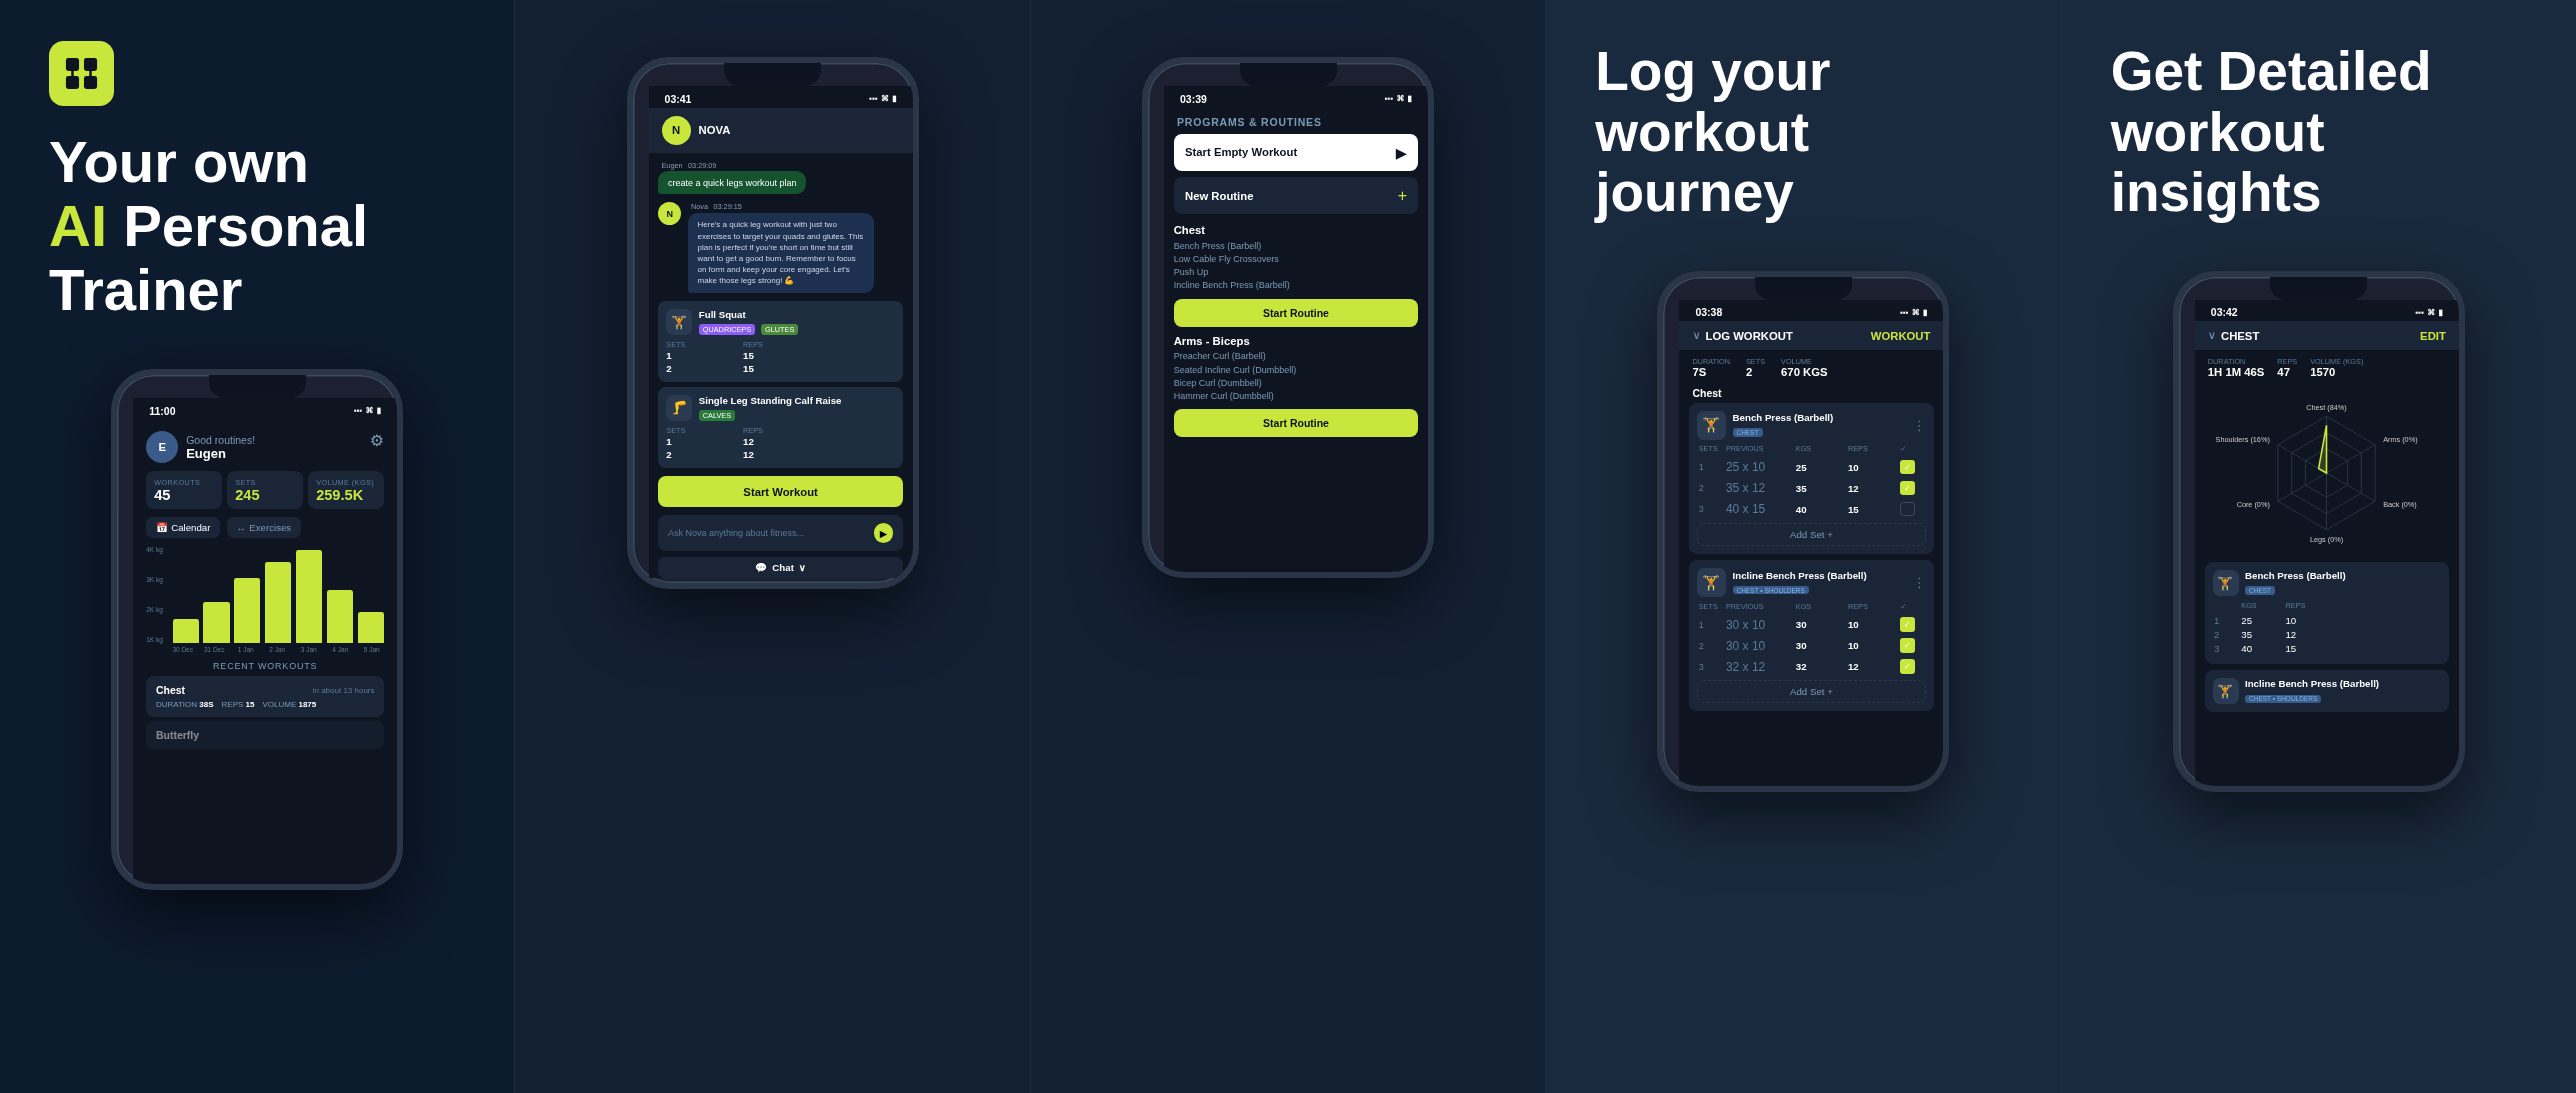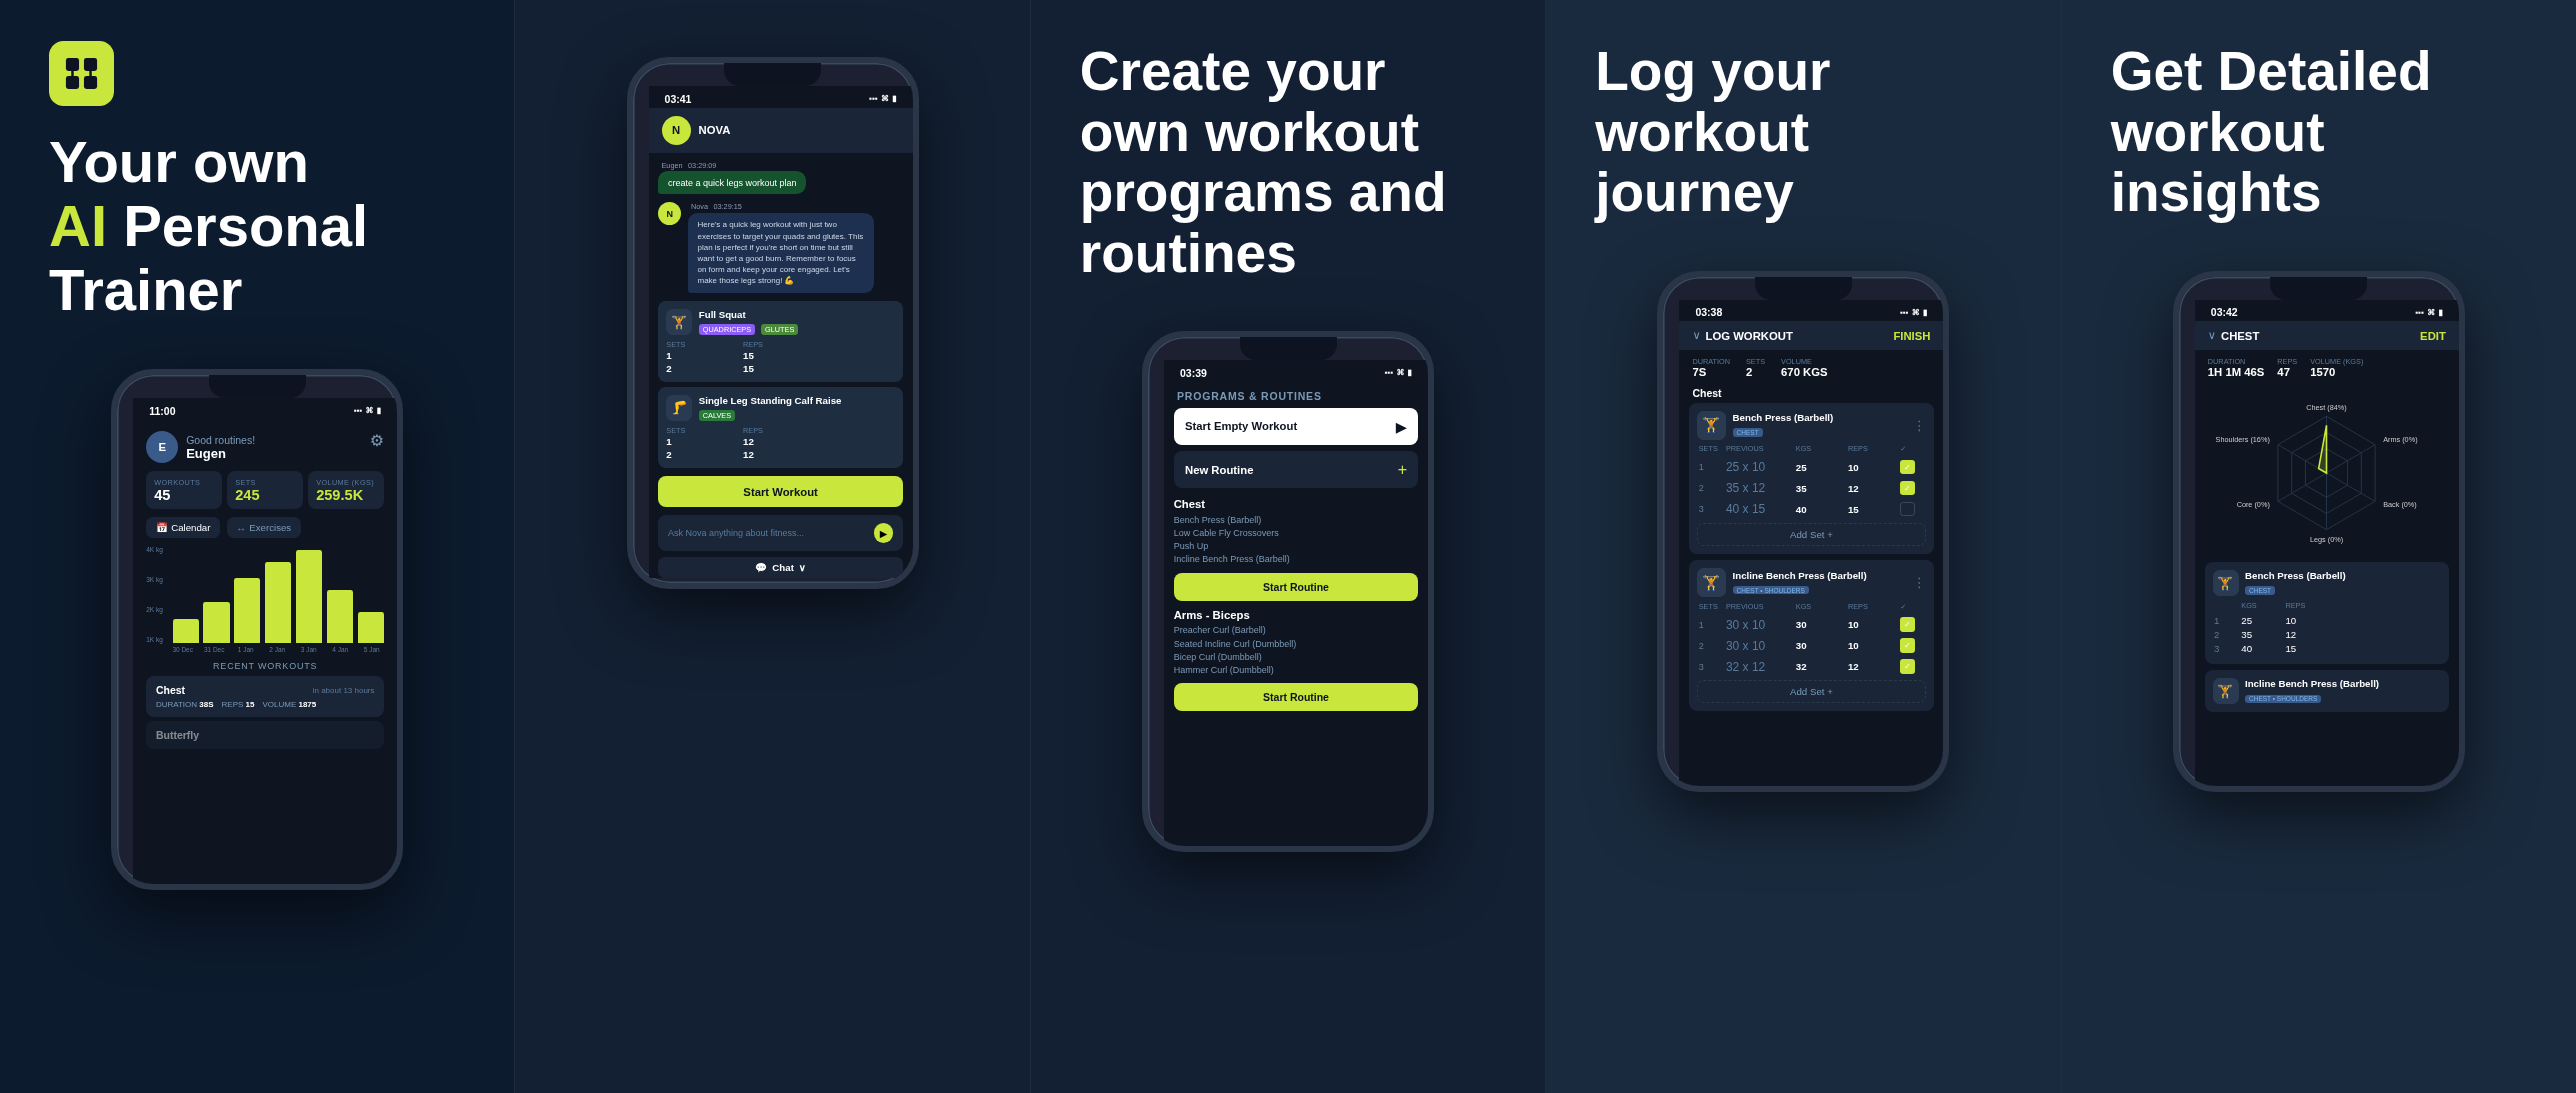--- a/index.html
+++ b/index.html
@@ -709,23 +709,20 @@
           <span>💬</span>
           <span>Chat</span>
           <span>∨</span>
         </div>
       </div>
     </div>
   </div>
 </div>
 
 <div class="panel panel-3">
-  <div class="feature-heading">
-    <span>Create your own workout programs and routines</span>
-  </div>
 
   <div class="phone-container">
     <div class="phone">
       <div class="phone-notch"></div>
       <div class="phone-screen">
         <div class="phone-status-bar">
           <span>03:39</span>
           <div class="status-icons">
             <span>▪▪▪</span>
             <span>⌘</span>
@@ -779,21 +776,21 @@
             <span>▪▪▪</span>
             <span>⌘</span>
             <span>▮</span>
           </div>
         </div>
         <div class="p4-header">
           <div class="p4-title-area">
             <span class="p4-chevron">∨</span>
             <span class="p4-title">LOG WORKOUT</span>
           </div>
-          <span class="p4-finish">FINISH</span>
+          <span class="p4-finish">WORKOUT</span>
         </div>
         <div class="p4-stats-row">
           <div class="p4-stat">
             <div class="p4-stat-label">DURATION</div>
             <div class="p4-stat-value">7S</div>
           </div>
           <div class="p4-stat">
             <div class="p4-stat-label">SETS</div>
             <div class="p4-stat-value">2</div>
           </div>

